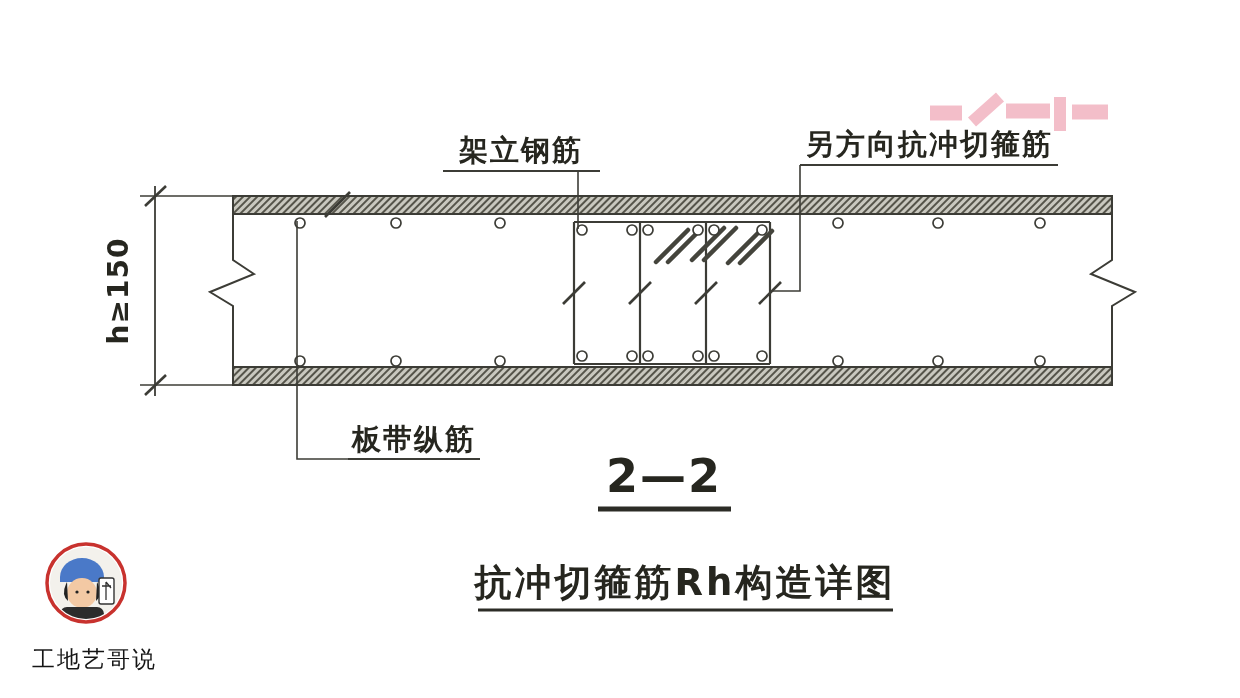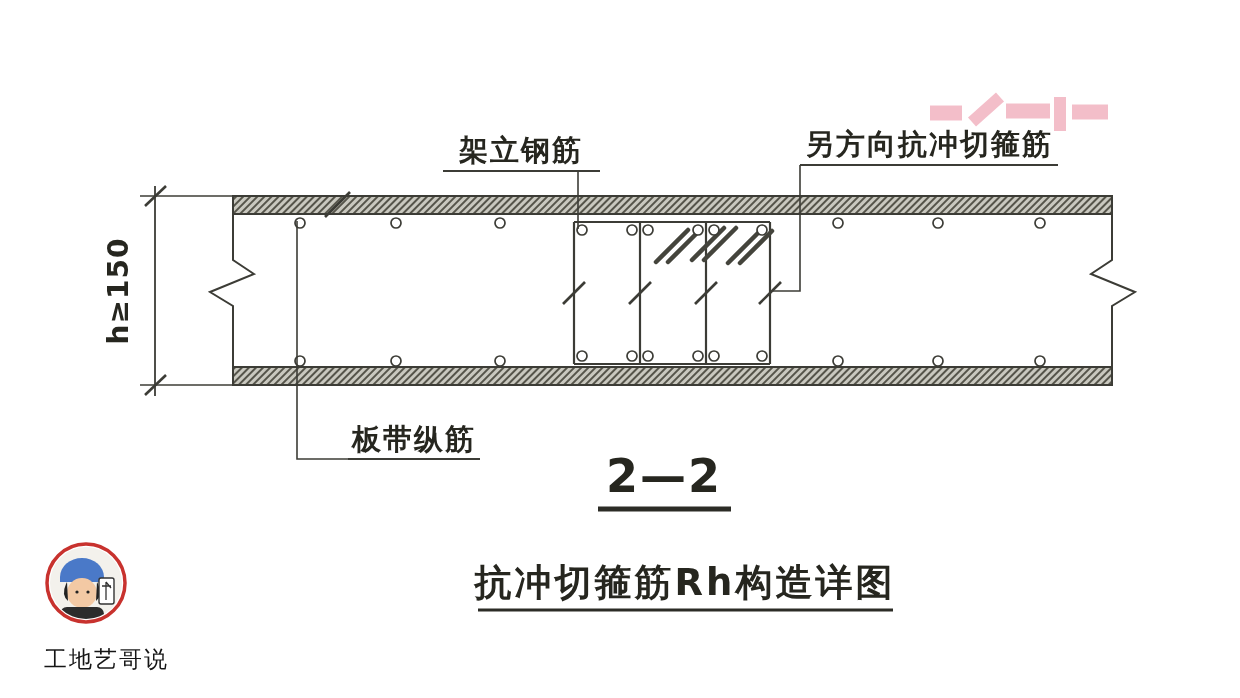--- a/index.html
+++ b/index.html
@@ -12,21 +12,21 @@
   }
   svg text{
     font-family:"DejaVu Sans", sans-serif;
     fill:#26261f;
   }
   .cad-label{font-size:29px;font-weight:600;letter-spacing:2px;}
   .dim-label{font-size:28px;font-weight:600;letter-spacing:1px;}
   .section-mark{font-size:46px;font-weight:600;letter-spacing:2px;}
   .sheet-title{font-size:37px;font-weight:600;letter-spacing:3px;}
   .footer-text{
-    position:absolute;left:44px;top:644px;
+    position:absolute;left:32px;top:644px;
     font-size:23px;color:#151515;letter-spacing:2px;
   }
 </style>
 </head>
 <body>
 
 <div class="canvas">
   <svg width="1240" height="698" viewBox="0 0 1240 698">
     <defs>
       <pattern id="bandHatch" width="5" height="5" patternUnits="userSpaceOnUse" patternTransform="rotate(45)">

